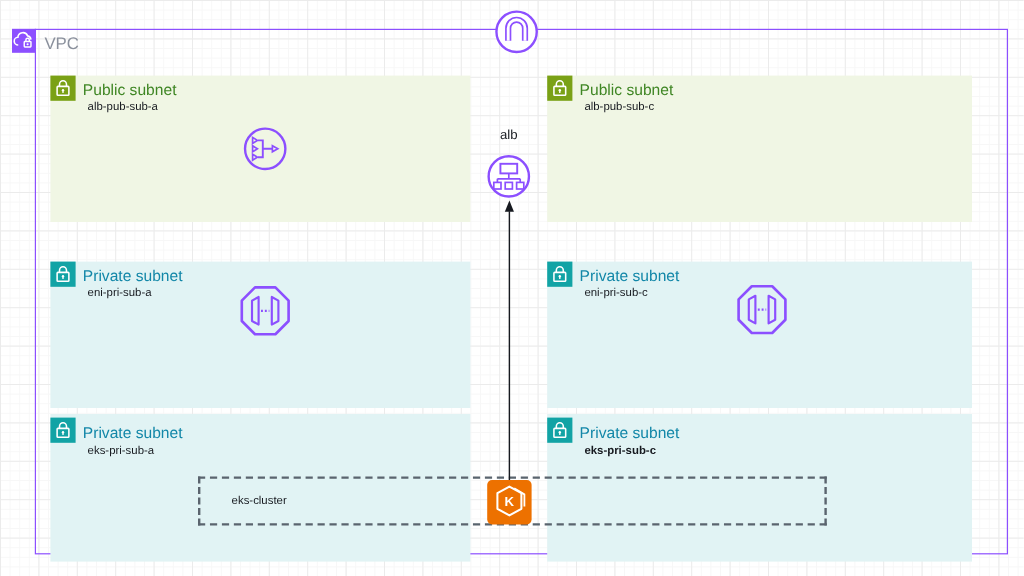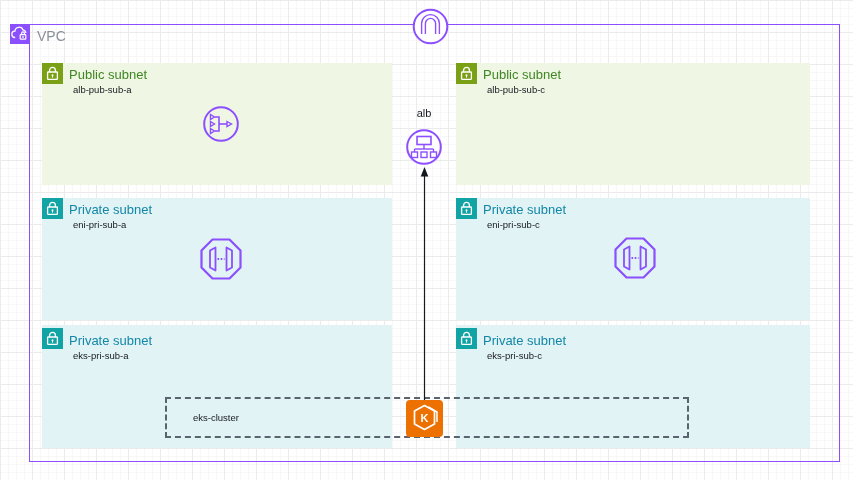--- a/index.html
+++ b/index.html
@@ -12,21 +12,21 @@
       linear-gradient(to bottom, #ebebeb 1px, transparent 1px),
       linear-gradient(to right, #f7f7f7 1px, transparent 1px),
       linear-gradient(to bottom, #f7f7f7 1px, transparent 1px);
     background-size:32px 32px,32px 32px,8px 8px,8px 8px;
   }
   .vpc{position:absolute;left:29px;top:24px;width:811px;height:438px;border:1.5px solid #8C4FFF;box-sizing:border-box;}
   .vpc-icon{position:absolute;left:10px;top:24px;width:20px;height:20px;background:#8C4FFF;}
   .vpc-label{position:absolute;left:37px;top:28px;font-size:14px;color:#8a909c;}
   .subnet{position:absolute;box-sizing:border-box;}
   .subnet.public{background:#f0f6e4;}
-  .subnet.private{background:#e1f3f4;}
+  .subnet.private{background:#e1f3f4;margin-top:20px;}
   .sn-icon{position:absolute;left:0;top:0;width:21px;height:21px;}
   .sn-icon.public{background:#7AA116;}
   .sn-icon.private{background:#12A3A5;}
   .sn-title{position:absolute;left:27px;top:4px;font-size:13px;}
   .sn-title.public{color:#3F8624;}
   .sn-title.private{color:#1287A8;}
   .sn-name{position:absolute;left:31px;top:21px;font-size:9.5px;color:#16191f;}
   .node{position:absolute;}
   .alb-label{position:absolute;left:399px;top:107px;width:50px;text-align:center;font-size:11px;color:#16191f;}
   .cluster{position:absolute;left:165px;top:397px;width:524px;height:41px;border:2px dashed #5a646e;box-sizing:border-box;}
@@ -127,21 +127,21 @@
   <div class="subnet private" style="left:456px;top:325px;width:354px;height:123px;">
     <div class="sn-icon private" style="top:3px;">
       <svg width="21" height="21" viewBox="0 0 21 21">
         <path d="M7.6 9V7.2a2.9 2.9 0 0 1 5.8 0V9" fill="none" stroke="#fff" stroke-width="1.3"></path>
         <rect x="5.6" y="9" width="9.8" height="7.4" rx="0.7" fill="none" stroke="#fff" stroke-width="1.3"></rect>
         <circle cx="10.5" cy="12.2" r="1" fill="#fff"></circle>
         <line x1="10.5" y1="12.8" x2="10.5" y2="14.6" stroke="#fff" stroke-width="1.1"></line>
       </svg>
     </div>
     <div class="sn-title private" style="top:8px;">Private subnet</div>
-    <div class="sn-name" style="top:25px;">eks-pri-sub-c</div>
+    <div class="sn-name" style="top:25px;font-weight:bold;">eks-pri-sub-c</div>
   </div>
 
   <div class="node" style="left:202px;top:105px;">
     <svg width="38" height="38" viewBox="0 0 38 38">
       <circle cx="19" cy="19" r="16.8" fill="none" stroke="#8C4FFF" stroke-width="2"></circle>
       <polygon points="8.5,9.5 12.5,12 8.5,14.5" fill="none" stroke="#8C4FFF" stroke-width="1.4"></polygon>
       <polygon points="8.5,16.5 12.5,19 8.5,21.5" fill="none" stroke="#8C4FFF" stroke-width="1.4"></polygon>
       <polygon points="8.5,23.5 12.5,26 8.5,28.5" fill="none" stroke="#8C4FFF" stroke-width="1.4"></polygon>
       <path d="M13 12h4v14h-4" fill="none" stroke="#8C4FFF" stroke-width="1.6"></path>
       <line x1="17" y1="19" x2="25" y2="19" stroke="#8C4FFF" stroke-width="1.6"></line>

